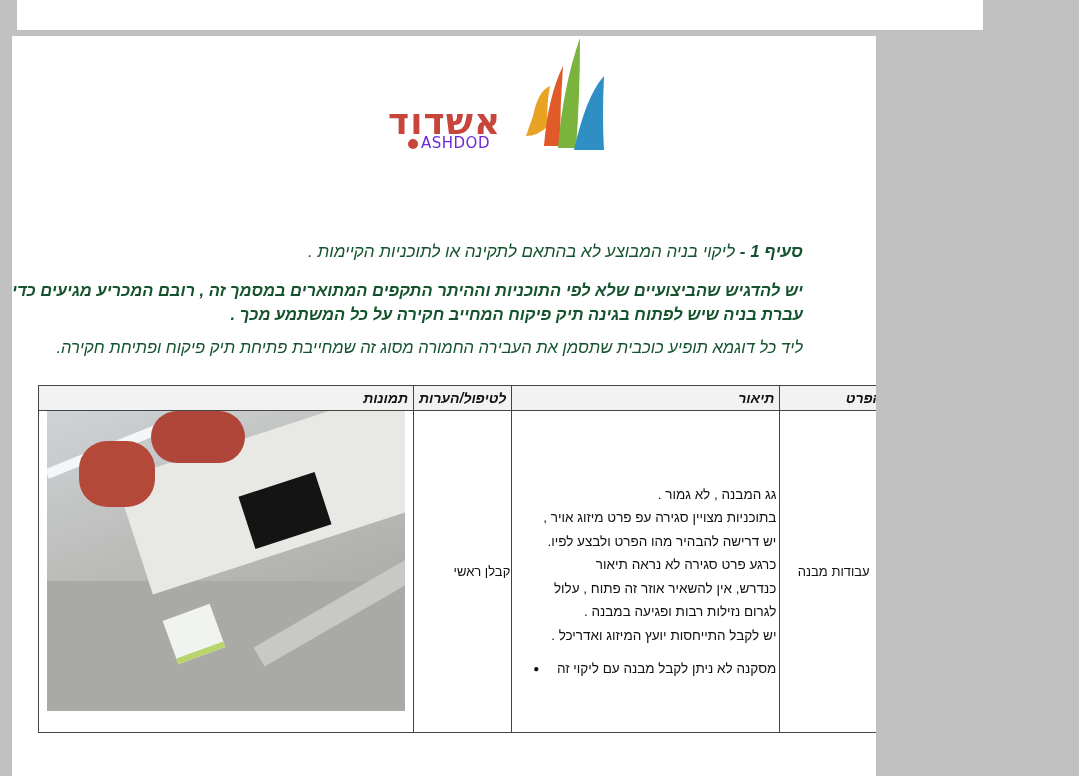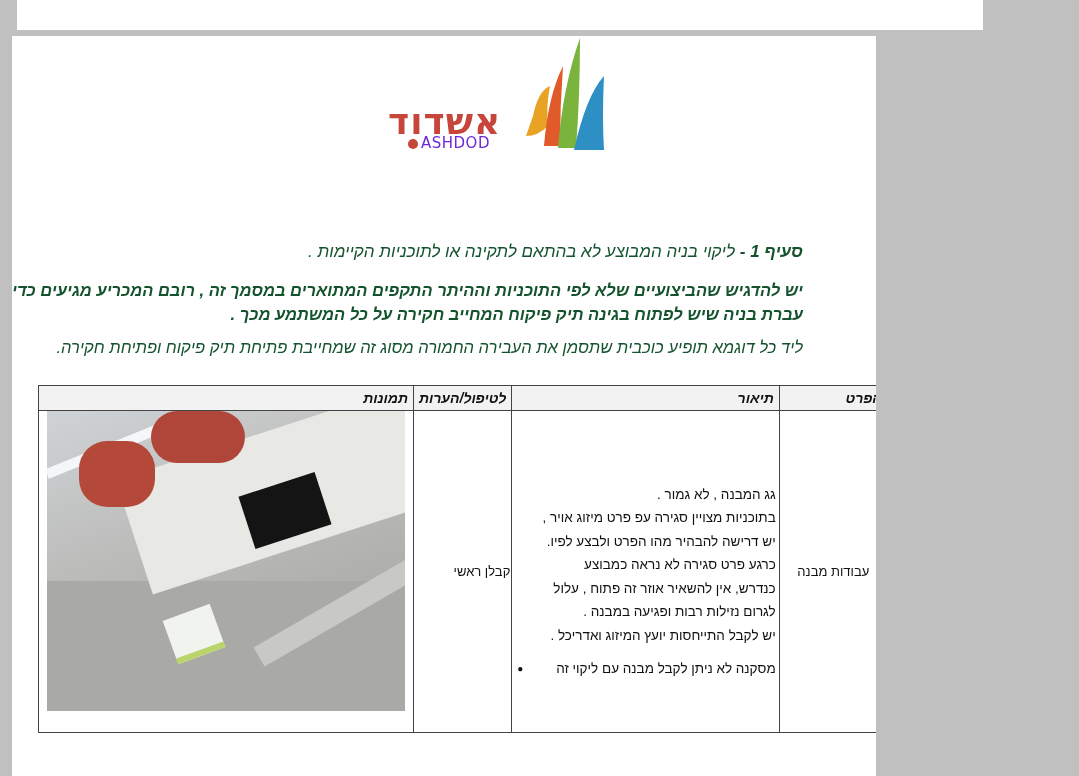--- a/index.html
+++ b/index.html
@@ -102,25 +102,25 @@
         <th class="c-desc">תיאור</th>
         <th class="c-handler">לטיפול/הערות</th>
         <th>תמונות</th>
       </tr>
     </thead>
     <tbody>
       <tr style="height:322px;">
         <td class="c-num">1</td>
         <td class="c-subject">עבודות מבנה</td>
         <td class="c-desc">
-          <div class="desc-body" style="padding-top:50px;">
+          <div class="desc-body" style="padding-top:50px;margin-left:16px;">
             <div>גג המבנה , לא גמור .</div>
             <div>בתוכניות מצויין סגירה עפ פרט מיזוג אויר ,</div>
             <div> יש דרישה  להבהיר מהו הפרט ולבצע לפיו.</div>
-            <div>כרגע פרט סגירה לא נראה כמבוצע</div>
+            <div>כרגע פרט סגירה לא נראה תיאור</div>
             <div>כנדרש, אין להשאיר אוזר זה פתוח , עלול</div>
             <div>לגרום נזילות רבות ופגיעה במבנה .</div>
             <div> יש לקבל התייחסות יועץ המיזוג ואדריכל .</div>
             <div class="spacer"></div>
             <div style="display:flex;justify-content:space-between;">
               <span>מסקנה לא ניתן לקבל מבנה עם ליקוי זה</span>
               <span class="dot">●</span>
             </div>
             <div style="height:30px;"></div>
           </div>

